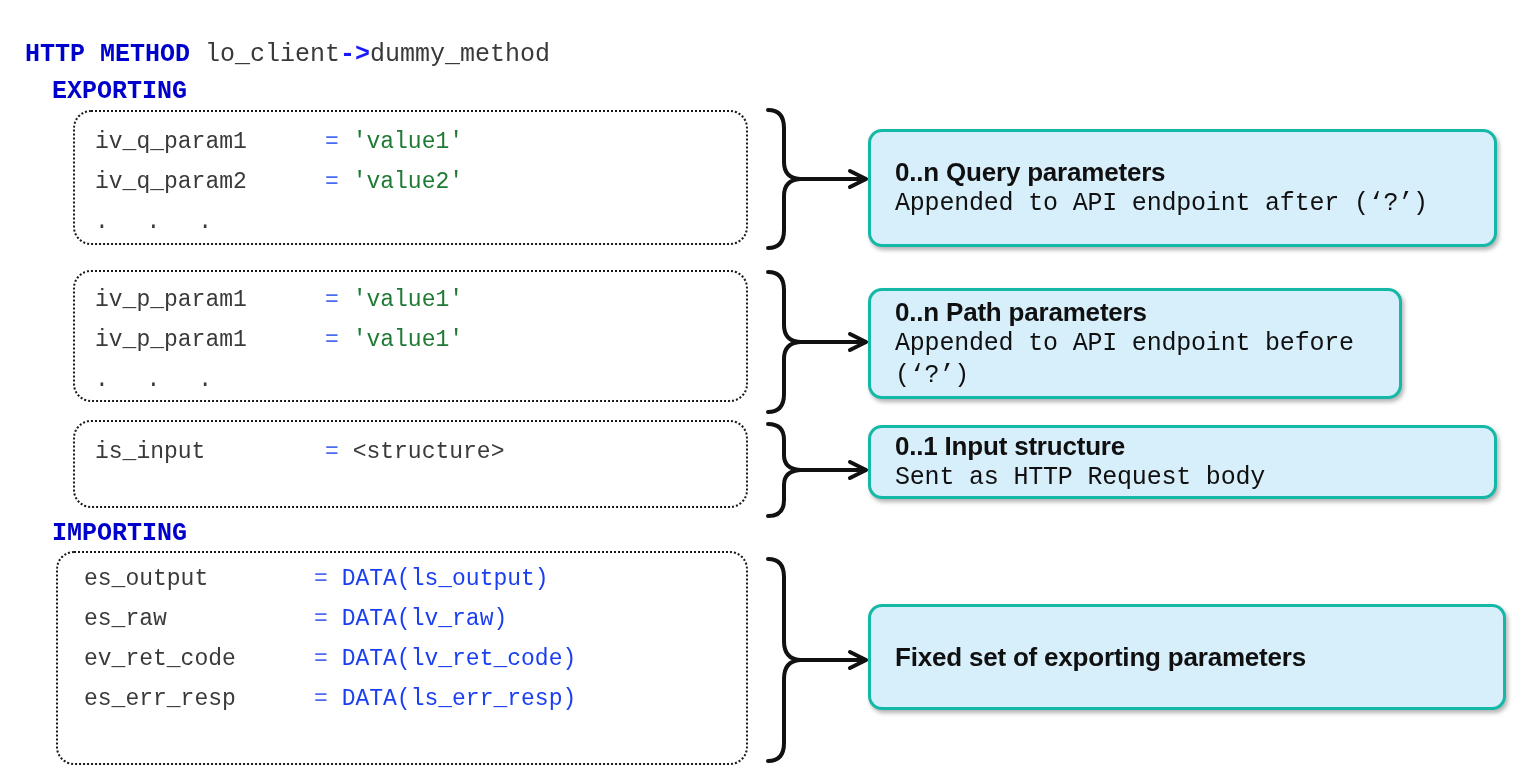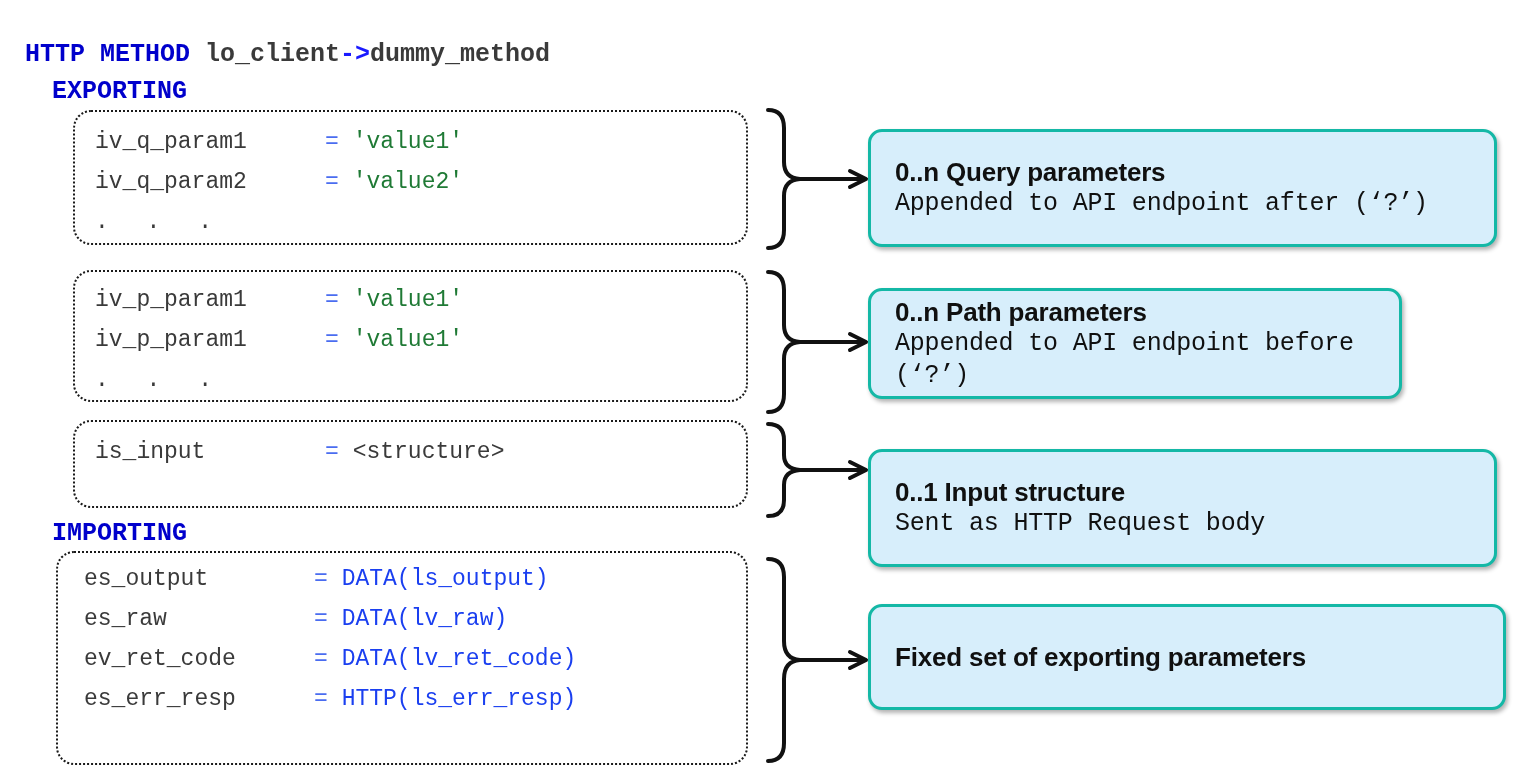--- a/index.html
+++ b/index.html
@@ -25,21 +25,21 @@
     font-family: "Liberation Mono", "DejaVu Sans Mono", monospace;
     font-size: 25px;
     line-height: 30px;
     white-space: pre;
     letter-spacing: 0px;
   }
   .kw {
     color: #0000cc;
     font-weight: bold;
   }
-  .ident { color: #3a3a3a; font-weight: bold; }
+  .ident { color: #3a3a3a; }
   .op-arrow { color: #1a1aff; font-weight: bold; }
 
   .code-line-head {
     top: 40px;
     left: 25px;
   }
   .code-exporting {
     top: 77px;
     left: 52px;
   }
@@ -150,21 +150,21 @@
     <div class="dbox-inner" style="top:10px;">
       <div class="prow"><span class="pname">is_input</span><span class="peq">=</span> <span class="pplain">&lt;structure&gt;</span></div>
     </div>
   </div>
 
   <div class="dbox" style="left:56px; top:551px; width:692px; height:214px;">
     <div class="dbox-inner" style="top:6px; left:26px;">
       <div class="prow"><span class="pname">es_output</span><span class="peq">=</span> <span class="pdata">DATA(ls_output)</span></div>
       <div class="prow"><span class="pname">es_raw</span><span class="peq">=</span> <span class="pdata">DATA(lv_raw)</span></div>
       <div class="prow"><span class="pname">ev_ret_code</span><span class="peq">=</span> <span class="pdata">DATA(lv_ret_code)</span></div>
-      <div class="prow"><span class="pname">es_err_resp</span><span class="peq">=</span> <span class="pdata">HTTP(ls_err_resp)</span></div>
+      <div class="prow"><span class="pname">es_err_resp</span><span class="peq">=</span> <span class="pdata">DATA(ls_err_resp)</span></div>
     </div>
   </div>
 
   <svg class="connector" style="left:752px; top:104px; width:120px; height:150px;" viewBox="0 0 120 150">
     <path d="M 16 6 Q 32 6 32 24 L 32 58 Q 32 74 48 75 Q 32 76 32 92 L 32 126 Q 32 144 16 144" fill="none" stroke="#111111" stroke-width="4" stroke-linecap="round"></path>
     <line x1="48" y1="75" x2="110" y2="75" stroke="#111111" stroke-width="4"></line>
     <path d="M 98 67 L 114 75 L 98 83" fill="none" stroke="#111111" stroke-width="4" stroke-linecap="round" stroke-linejoin="round"></path>
   </svg>
 
   <svg class="connector" style="left:752px; top:266px; width:120px; height:152px;" viewBox="0 0 120 152">
@@ -188,21 +188,21 @@
   <div class="callout" style="left:868px; top:129px; width:629px; height:118px;">
     <div class="c-title">0..n Query parameters</div>
     <div class="c-sub">Appended to API endpoint after (‘?’)</div>
   </div>
 
   <div class="callout" style="left:868px; top:288px; width:534px; height:111px;">
     <div class="c-title">0..n Path parameters</div>
     <div class="c-sub">Appended to API endpoint before (‘?’)</div>
   </div>
 
-  <div class="callout" style="left:868px; top:425px; width:629px; height:118px;margin-top:24px;">
+  <div class="callout" style="left:868px; top:425px; width:629px; height:74px;">
     <div class="c-title">0..1 Input structure</div>
     <div class="c-sub">Sent as HTTP Request body</div>
   </div>
 
   <div class="callout" style="left:868px; top:604px; width:638px; height:106px;">
     <div class="c-title">Fixed set of exporting parameters</div>
   </div>
 
 </div>
 

